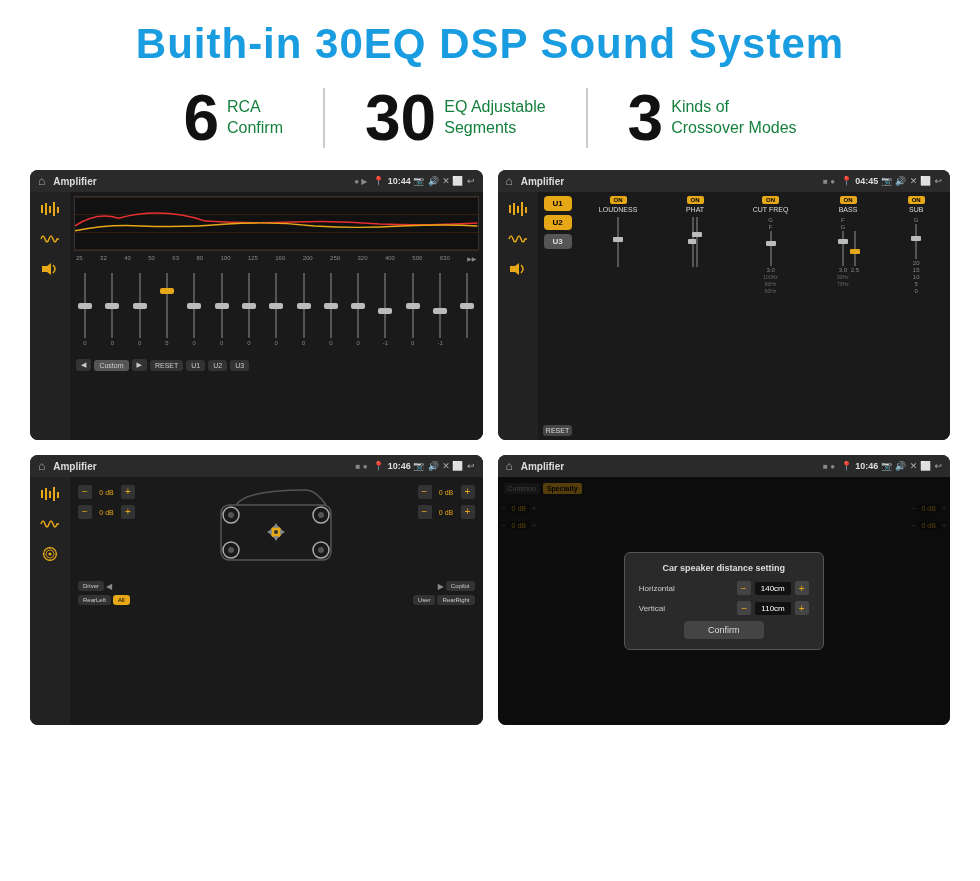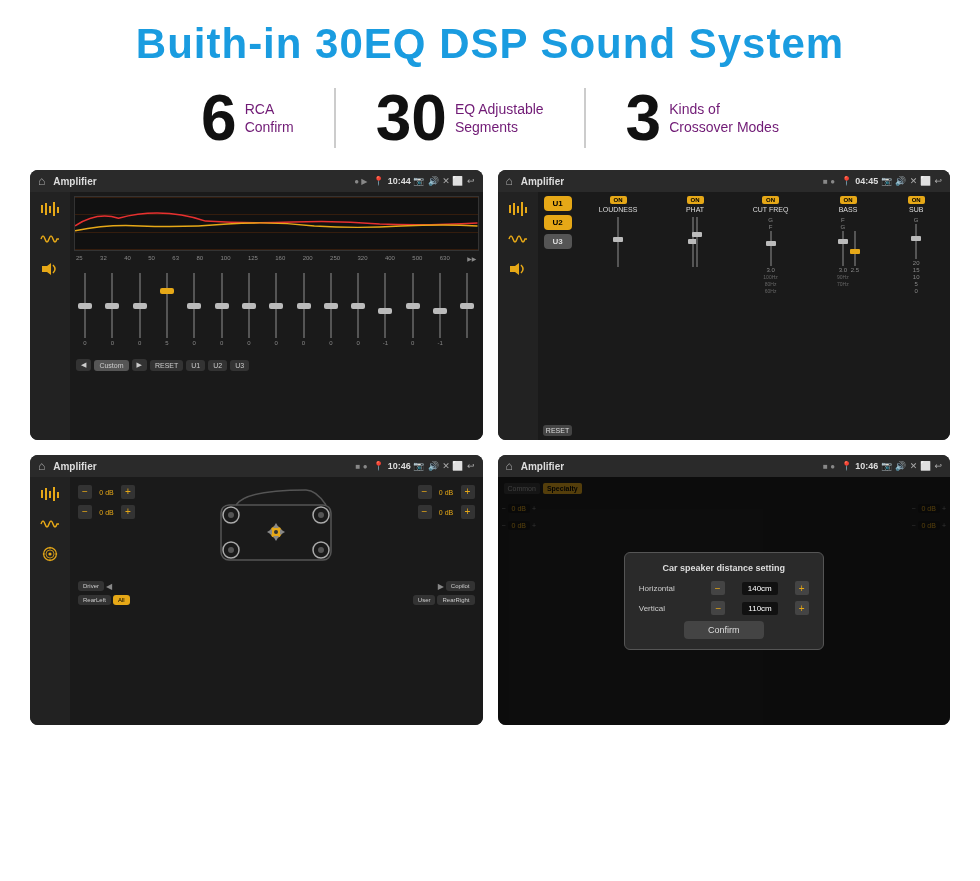--- a/index.html
+++ b/index.html
@@ -41,22 +41,22 @@
       gap: 8px;
       padding: 0 40px;
     }
     .stat-number {
       font-size: 64px;
       font-weight: 900;
       color: #111;
       line-height: 1;
     }
     .stat-label {
-      font-size: 14px;
-      color: #701a75;
+      font-size: 16px;
+      color: #15803d;
       line-height: 1.3;
       font-weight: 500;
     }
     .stat-divider {
       width: 2px;
       height: 60px;
       background: #ccc;
     }
 
     
@@ -294,21 +294,21 @@
       font-size: 9px;
       color: #ddd;
       text-align: center;
       margin-bottom: 8px;
       font-weight: bold;
     }
     .dialog-row {
       display: flex;
       align-items: center;
       margin-bottom: 6px;
-      gap: 17px;
+      gap: 4px;
     }
     .dialog-row-label {
       font-size: 8px;
       color: #ccc;
       flex: 1;
     }
     .dialog-row-value {
       font-size: 8px;
       color: #fff;
       background: #111;

